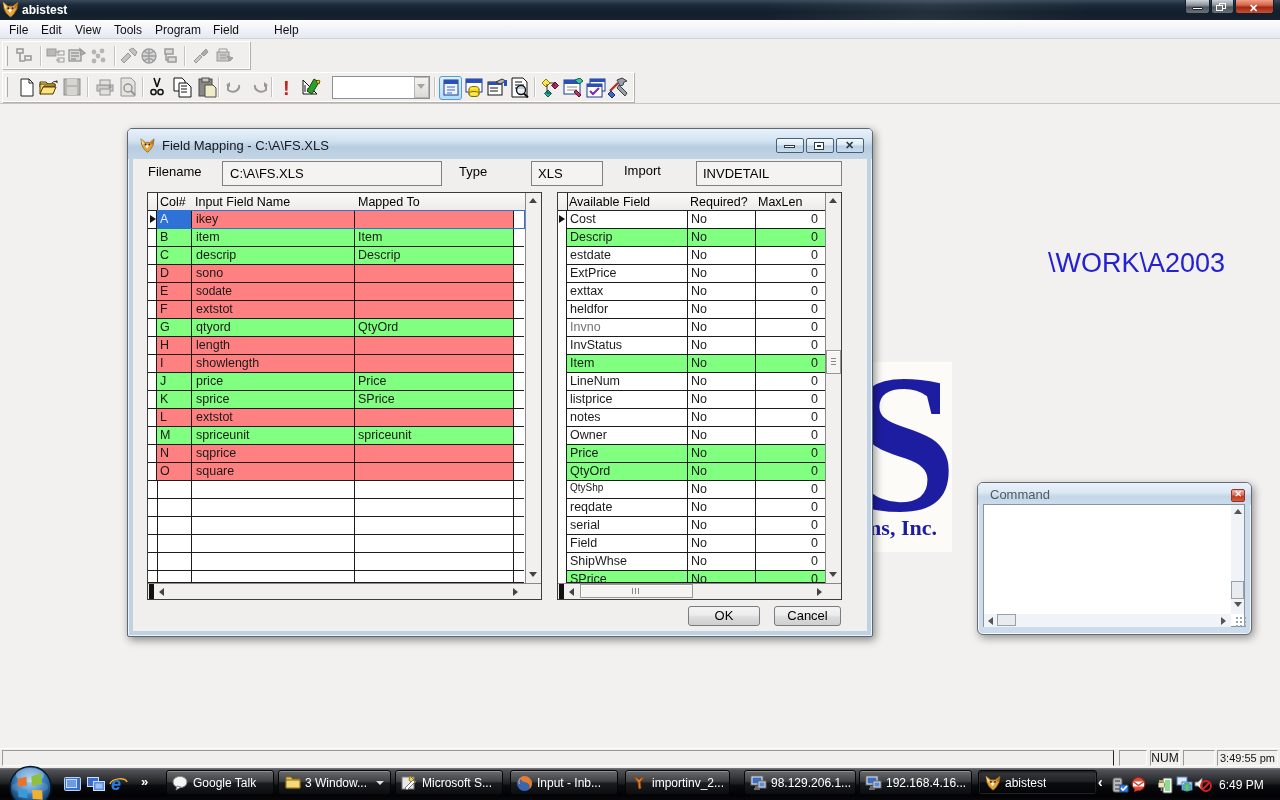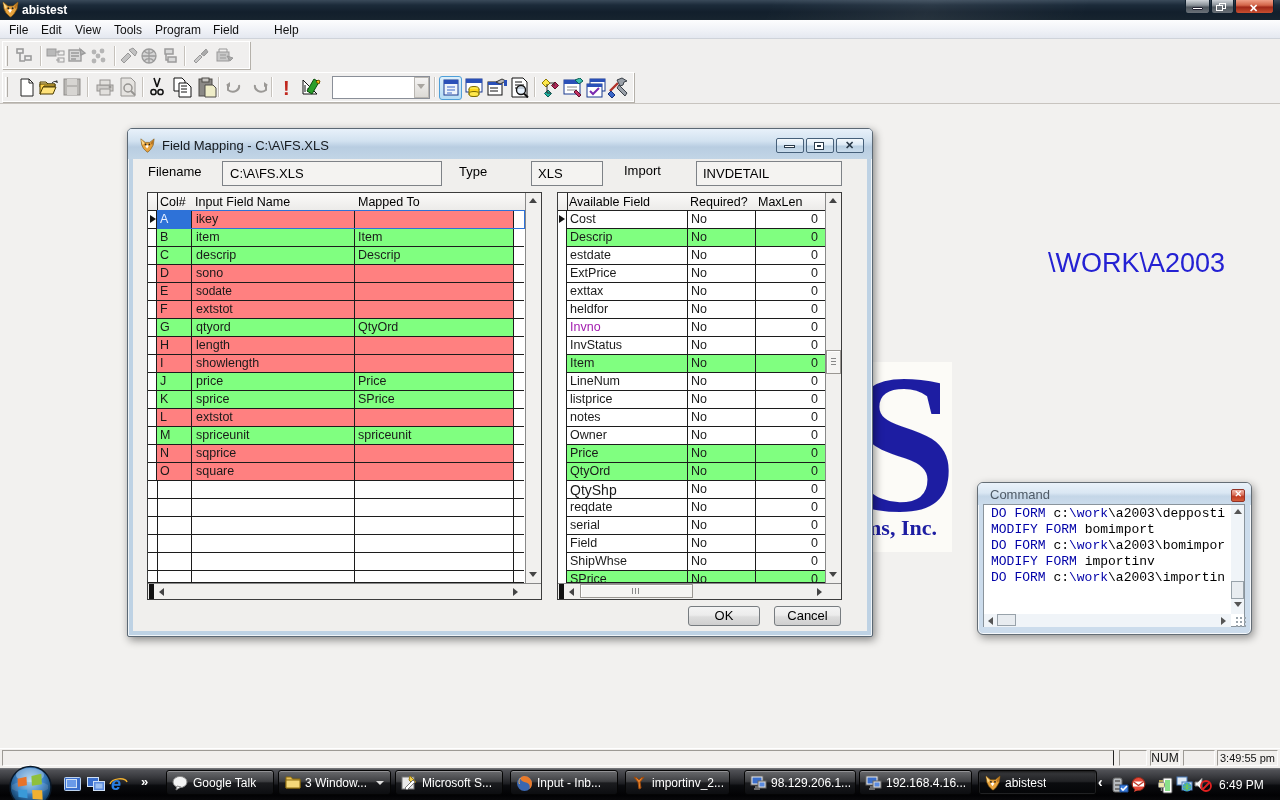--- a/index.html
+++ b/index.html
@@ -525,21 +525,21 @@
 <div class="abs" style="left:0;top:108px;width:267px;height:18px;border-bottom:1px solid #1c1c1c;background:#ffffff">
         <div class="abs" style="left:0;top:0;width:9px;height:18px;background:#fff;border-right:1px solid #1c1c1c"></div>
         <div class="abs" style="left:12px;top:1px;font-size:12.5px;color:#1a1a1a">heldfor</div>
         <div class="abs" style="left:129px;top:0;width:1px;height:18px;background:#1c1c1c"></div>
         <div class="abs" style="left:133px;top:1px;font-size:12.5px;color:#1a1a1a">No</div>
         <div class="abs" style="left:197px;top:0;width:1px;height:18px;background:#1c1c1c"></div>
         <div class="abs" style="left:197px;top:1px;width:63px;font-size:12.5px;color:#1a1a1a;text-align:right">0</div>
       </div>
 <div class="abs" style="left:0;top:126px;width:267px;height:18px;border-bottom:1px solid #1c1c1c;background:#ffffff">
         <div class="abs" style="left:0;top:0;width:9px;height:18px;background:#fff;border-right:1px solid #1c1c1c"></div>
-        <div class="abs" style="left:12px;top:1px;font-size:12.5px;color:#a21caf">Invno</div>
+        <div class="abs" style="left:12px;top:1px;font-size:12.5px;color:#737373">Invno</div>
         <div class="abs" style="left:129px;top:0;width:1px;height:18px;background:#1c1c1c"></div>
         <div class="abs" style="left:133px;top:1px;font-size:12.5px;color:#1a1a1a">No</div>
         <div class="abs" style="left:197px;top:0;width:1px;height:18px;background:#1c1c1c"></div>
         <div class="abs" style="left:197px;top:1px;width:63px;font-size:12.5px;color:#1a1a1a;text-align:right">0</div>
       </div>
 <div class="abs" style="left:0;top:144px;width:267px;height:18px;border-bottom:1px solid #1c1c1c;background:#ffffff">
         <div class="abs" style="left:0;top:0;width:9px;height:18px;background:#fff;border-right:1px solid #1c1c1c"></div>
         <div class="abs" style="left:12px;top:1px;font-size:12.5px;color:#1a1a1a">InvStatus</div>
         <div class="abs" style="left:129px;top:0;width:1px;height:18px;background:#1c1c1c"></div>
         <div class="abs" style="left:133px;top:1px;font-size:12.5px;color:#1a1a1a">No</div>
@@ -597,21 +597,21 @@
 <div class="abs" style="left:0;top:270px;width:267px;height:18px;border-bottom:1px solid #1c1c1c;background:#80ff80">
         <div class="abs" style="left:0;top:0;width:9px;height:18px;background:#fff;border-right:1px solid #1c1c1c"></div>
         <div class="abs" style="left:12px;top:1px;font-size:12.5px;color:#1a1a1a">QtyOrd</div>
         <div class="abs" style="left:129px;top:0;width:1px;height:18px;background:#1c1c1c"></div>
         <div class="abs" style="left:133px;top:1px;font-size:12.5px;color:#1a1a1a">No</div>
         <div class="abs" style="left:197px;top:0;width:1px;height:18px;background:#1c1c1c"></div>
         <div class="abs" style="left:197px;top:1px;width:63px;font-size:12.5px;color:#1a1a1a;text-align:right">0</div>
       </div>
 <div class="abs" style="left:0;top:288px;width:267px;height:18px;border-bottom:1px solid #1c1c1c;background:#ffffff">
         <div class="abs" style="left:0;top:0;width:9px;height:18px;background:#fff;border-right:1px solid #1c1c1c"></div>
-        <div class="abs" style="left:12px;top:1px;font-size:14px;color:#1a1a1a">QtyShp</div>
+        <div class="abs" style="left:12px;top:1px;font-size:10px;color:#1a1a1a">QtyShp</div>
         <div class="abs" style="left:129px;top:0;width:1px;height:18px;background:#1c1c1c"></div>
         <div class="abs" style="left:133px;top:1px;font-size:12.5px;color:#1a1a1a">No</div>
         <div class="abs" style="left:197px;top:0;width:1px;height:18px;background:#1c1c1c"></div>
         <div class="abs" style="left:197px;top:1px;width:63px;font-size:12.5px;color:#1a1a1a;text-align:right">0</div>
       </div>
 <div class="abs" style="left:0;top:306px;width:267px;height:18px;border-bottom:1px solid #1c1c1c;background:#ffffff">
         <div class="abs" style="left:0;top:0;width:9px;height:18px;background:#fff;border-right:1px solid #1c1c1c"></div>
         <div class="abs" style="left:12px;top:1px;font-size:12.5px;color:#1a1a1a">reqdate</div>
         <div class="abs" style="left:129px;top:0;width:1px;height:18px;background:#1c1c1c"></div>
         <div class="abs" style="left:133px;top:1px;font-size:12.5px;color:#1a1a1a">No</div>
@@ -664,25 +664,20 @@
 </div>
 <div class="abs" style="left:688px;top:606px;width:72px;height:20px;border:1px solid #777c80;border-radius:3px;background:linear-gradient(180deg,#f4f4f4 0%,#ececec 45%,#dddddd 55%,#cfcfcf 100%);font-size:13px;color:#000;text-align:center;line-height:18px">OK</div>
 <div class="abs" style="left:774px;top:606px;width:67px;height:20px;border:1px solid #777c80;border-radius:3px;background:linear-gradient(180deg,#f4f4f4 0%,#ececec 45%,#dddddd 55%,#cfcfcf 100%);font-size:13px;color:#000;text-align:center;line-height:18px">Cancel</div>
 
 <div class="abs" style="left:977px;top:482px;width:275px;height:153px;background:#ccdcec;border:1px solid #646d75;border-radius:6px;box-shadow:2px 3px 8px rgba(0,0,0,.4),inset 0 0 0 1px rgba(255,255,255,.8)"></div>
 <div class="abs" style="left:978px;top:483px;width:273px;height:22px;border-radius:5px 5px 0 0;background:linear-gradient(180deg,#eaf2fa 0%,#dae7f3 45%,#c4d6e7 60%,#ccdcec 100%)"></div>
 <div class="abs" style="left:990px;top:487px;font-size:13px;color:#4e5a66">Command</div>
 <div class="abs" style="left:1231px;top:489px;width:14px;height:13px;border:1px solid #943326;border-radius:2px;background:linear-gradient(180deg,#f0b5a8 0%,#dd7a64 40%,#c03a22 60%,#d55f3c 100%)"></div>
 <div class="abs" style="left:1234.5px;top:489px;color:#fff;font-size:9px;font-weight:bold">✕</div>
 <div class="abs" style="left:983px;top:504px;width:262px;height:123px;background:#fff;border:1px solid #8a949c"></div>
-<div class="abs" style="left:991px;top:506px;width:240px;height:96px;font-family:'Liberation Mono',monospace;font-size:13px;line-height:16px;white-space:pre;overflow:hidden;color:#000"><span style="color:#0000a8">DO FORM</span> c:<span style="color:#0000a8">\work</span>\a2003\depposti
-<span style="color:#0000a8">MODIFY FORM</span> bomimport
-<span style="color:#0000a8">DO FORM</span> c:<span style="color:#0000a8">\work</span>\a2003\bomimpor
-<span style="color:#0000a8">MODIFY FORM</span> importinv
-<span style="color:#0000a8">DO FORM</span> c:<span style="color:#0000a8">\work</span>\a2003\importin</div>
 
 <div class="abs" style="left:1231px;top:505px;width:13px;height:109px;background:#f0f4f8"></div>
 <div class="abs" style="left:1234px;top:509px;width:0;height:0;border-left:4px solid transparent;border-right:4px solid transparent;border-bottom:5px solid #555"></div>
 <div class="abs" style="left:1231px;top:581px;width:13px;height:18px;background:#e8ecf0;border:1px solid #98a2aa"></div>
 <div class="abs" style="left:1234px;top:602px;width:0;height:0;border-left:4px solid transparent;border-right:4px solid transparent;border-top:5px solid #555"></div>
 
 <div class="abs" style="left:984px;top:614px;width:247px;height:13px;background:#f0f4f8"></div>
 <div class="abs" style="left:988px;top:617px;width:0;height:0;border-top:4px solid transparent;border-bottom:4px solid transparent;border-right:5px solid #555"></div>
 <div class="abs" style="left:997px;top:614px;width:19px;height:12px;background:#e8ecf0;border:1px solid #98a2aa"></div>
 <div class="abs" style="left:1221px;top:617px;width:0;height:0;border-top:4px solid transparent;border-bottom:4px solid transparent;border-left:5px solid #555"></div>

